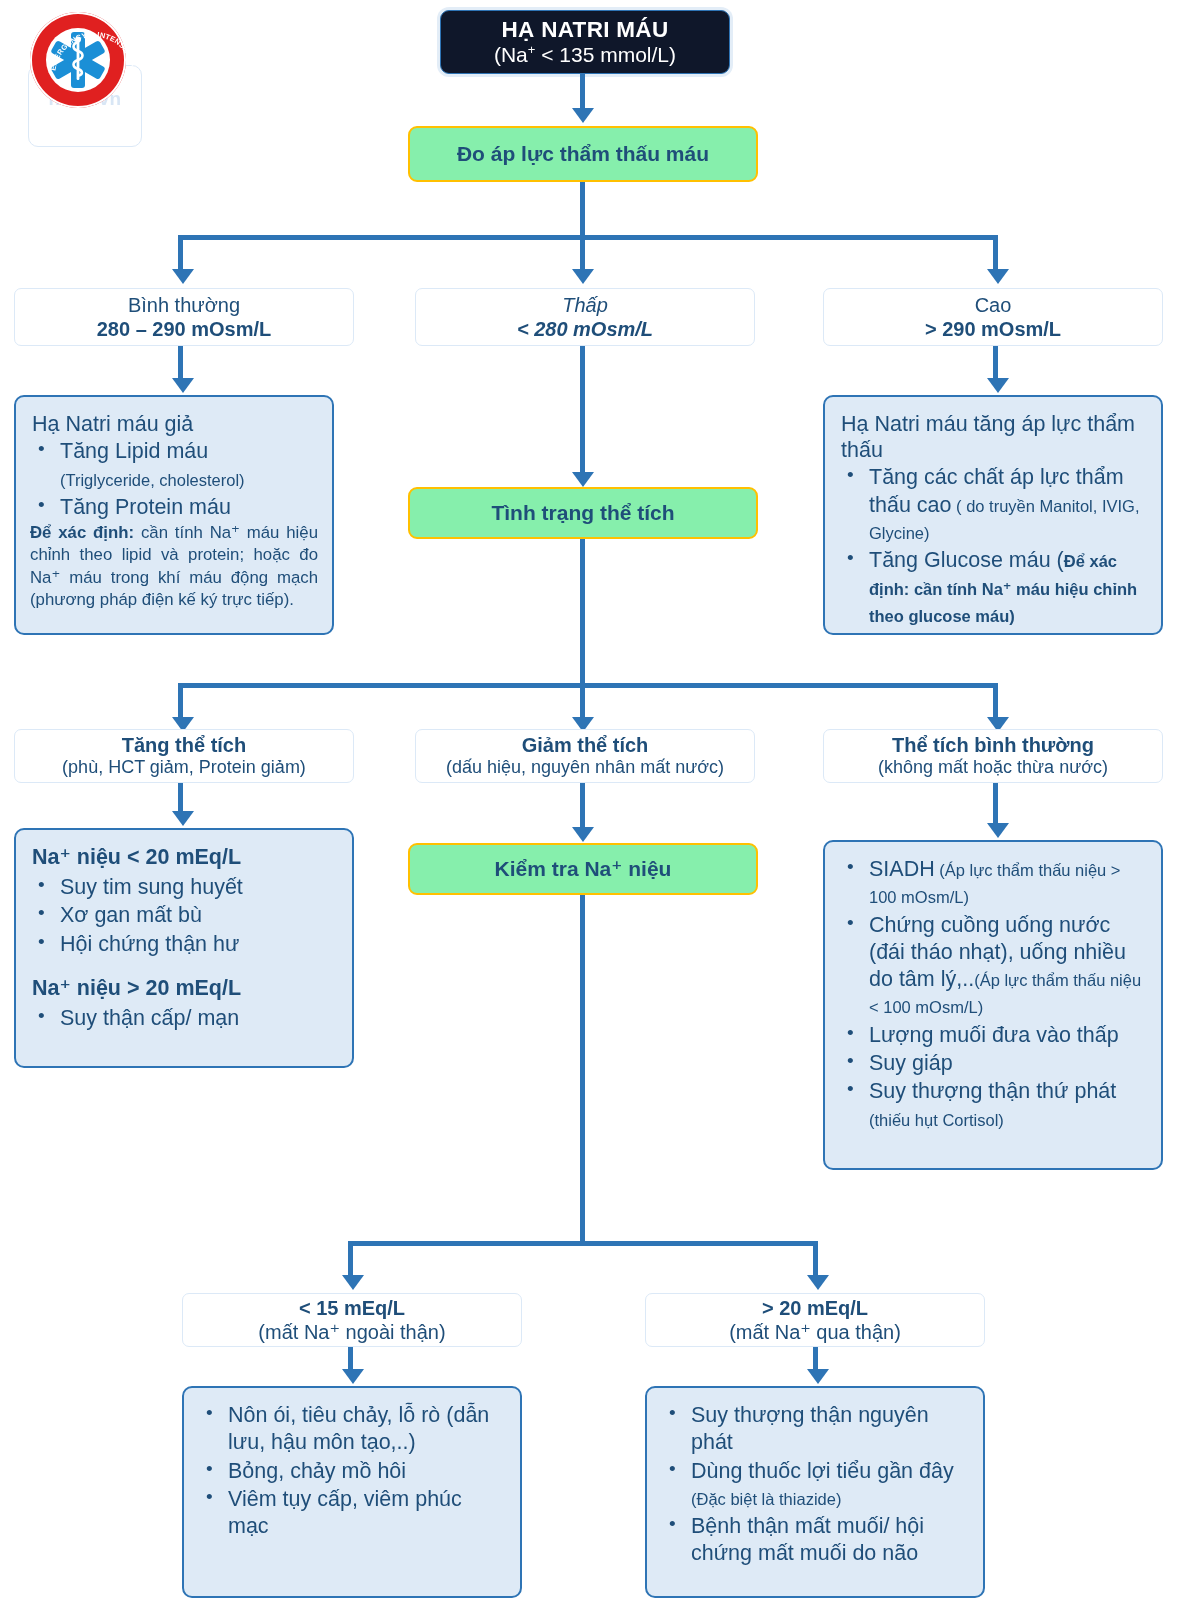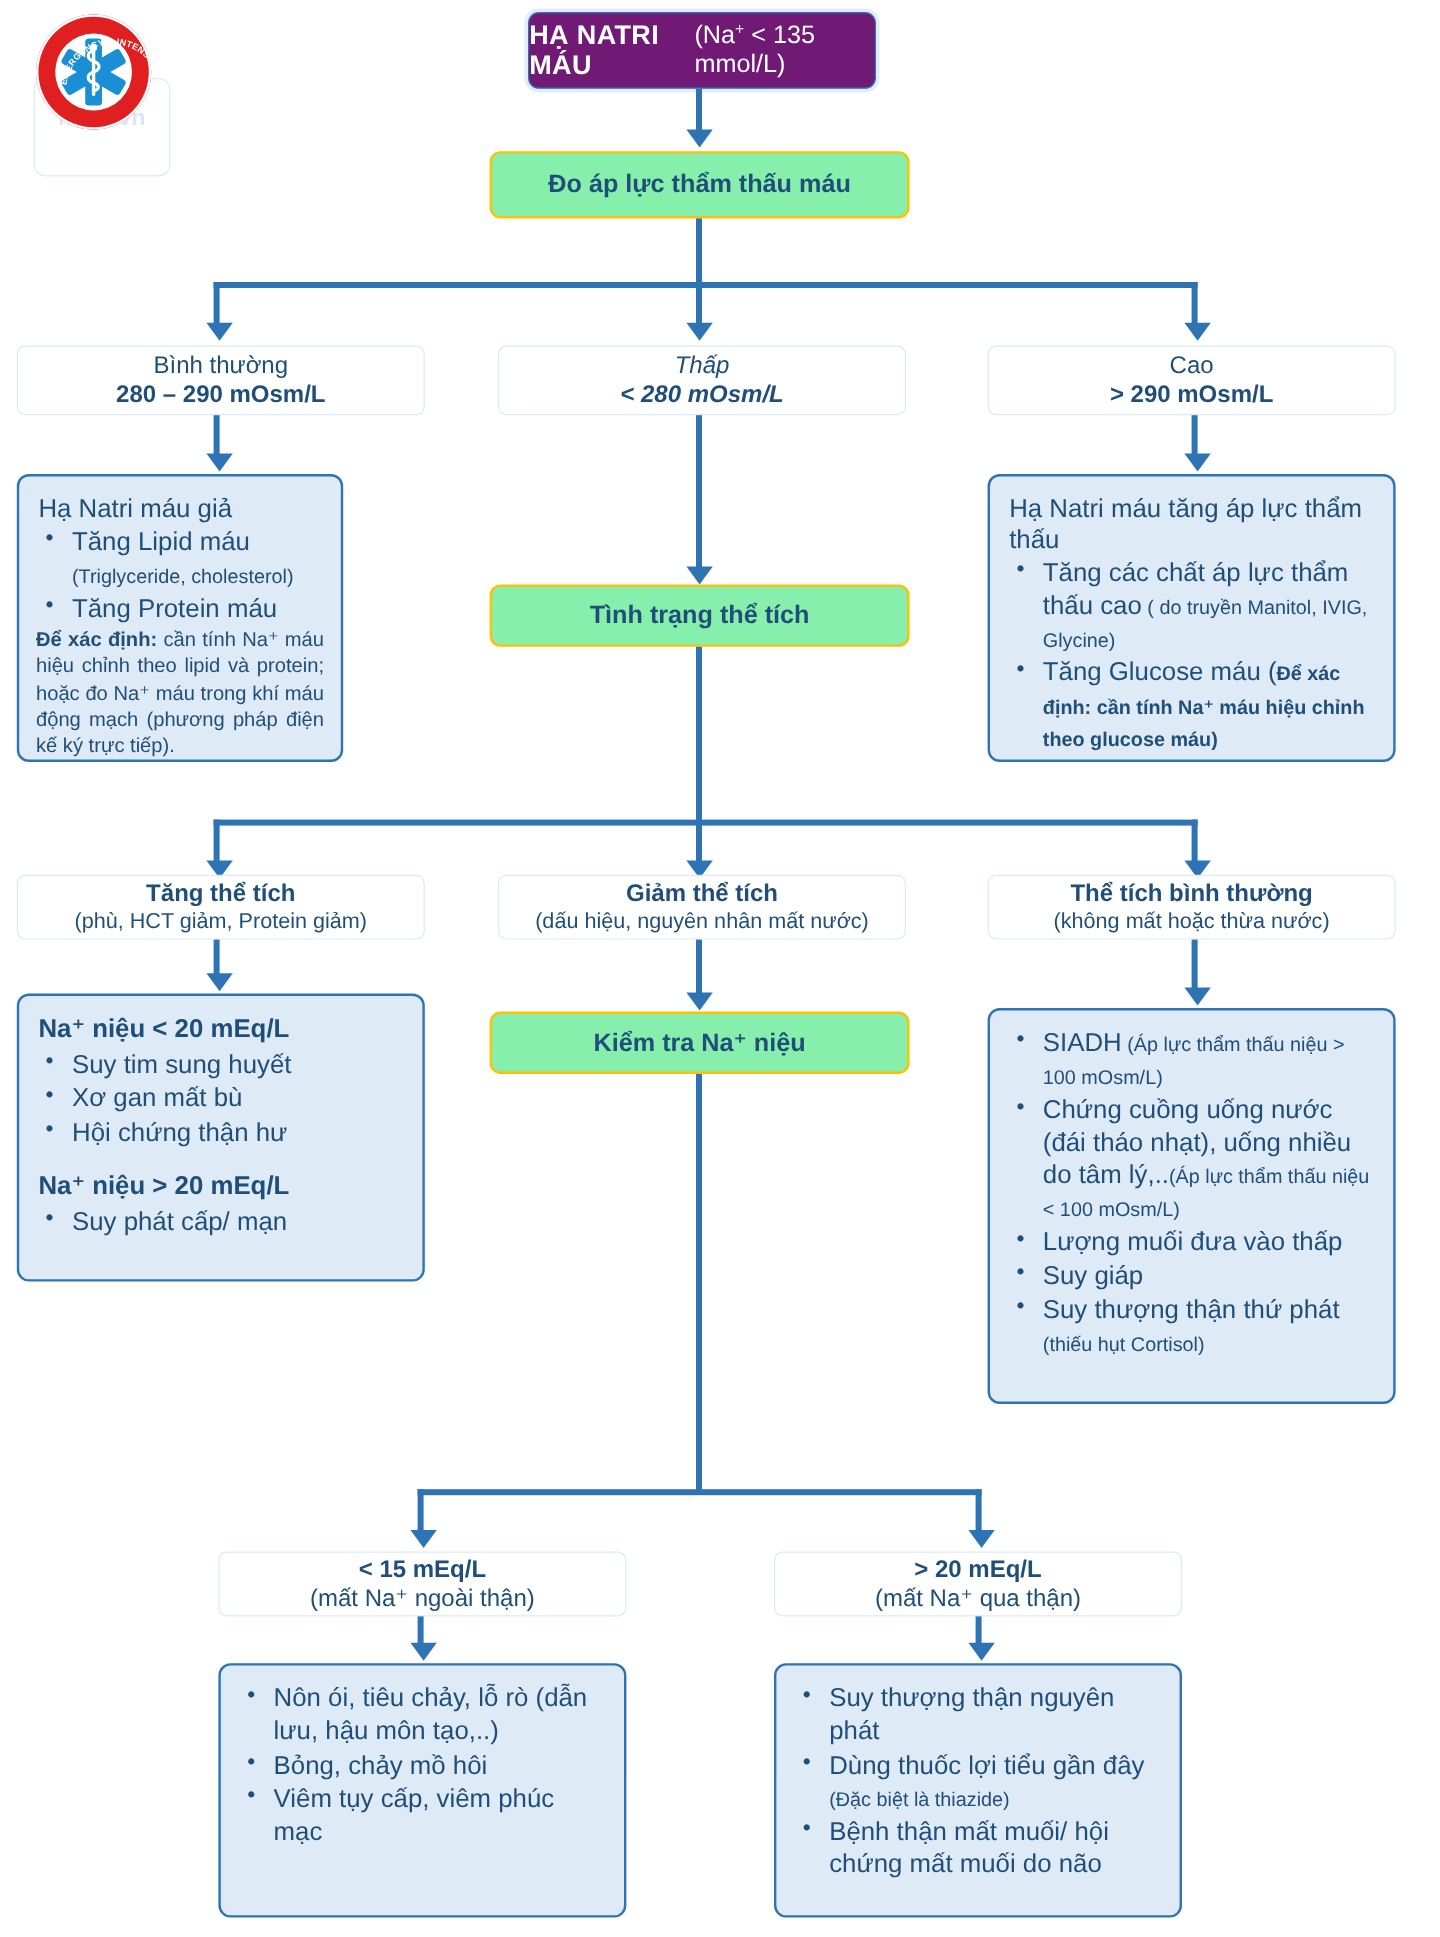--- a/index.html
+++ b/index.html
@@ -21,22 +21,22 @@
     background:#E02020;box-shadow:0 0 0 2px #fff inset;}
   .logo-badge .inner{position:absolute;left:16px;top:16px;width:64px;height:64px;border-radius:50%;background:#fff;}
   .logo-badge svg{position:absolute;left:16px;top:16px;}
   .logo-ring-text{position:absolute;left:0;top:0;width:96px;height:96px;}
   .logo-ring-text text{font-size:7.4px;font-weight:bold;fill:#ffffff;
     font-family:"Liberation Sans",sans-serif;letter-spacing:.2px;}
 
   
   .box{position:absolute;box-sizing:border-box;}
   .box-head{
-    background:#701a75;border:1px solid #2E74B5;border-radius:9px;color:#ffffff;
-    display:flex;flex-direction:row;align-items:center;justify-content:space-between;
+    background:#0f172a;border:1px solid #2E74B5;border-radius:9px;color:#ffffff;
+    display:flex;flex-direction:column;align-items:center;justify-content:center;
     box-shadow:0 0 0 3px rgba(222,234,246,.85);
   }
   .box-head .l1{font-size:22.5px;font-weight:bold;letter-spacing:.3px;line-height:1.12;}
   .box-head .l2{font-size:21px;font-weight:normal;line-height:1.15;}
 
   .box-yellow{
     background:#86efac;border:2.6px solid #FFC000;border-radius:9px;
     display:flex;align-items:center;justify-content:center;
     color:#1F4E79;font-size:21px;font-weight:bold;
   }
@@ -144,21 +144,21 @@
   <div class="box box-plain" style="left:823px;top:288px;width:340px;height:58px;">
     <div class="t1">Cao</div>
     <div class="t2">&gt; 290 mOsm/L</div>
   </div>
 
   <div class="vline" style="left:178px;top:346px;height:34px;"></div>
   <div class="arrow" style="left:172px;top:378px;"></div>
   <div class="vline" style="left:993px;top:346px;height:34px;"></div>
   <div class="arrow" style="left:987px;top:378px;"></div>
 
-  <div class="box box-content" style="left:14px;top:395px;width:272px;height:240px;">
+  <div class="box box-content" style="left:14px;top:395px;width:320px;height:240px;">
     <div class="title">Hạ Natri máu giả</div>
     <ul>
       <li>
         <span>Tăng Lipid máu</span><br>
         <span class="sm">(Triglyceride, cholesterol)</span>
       </li>
       <li>
         <span>Tăng Protein máu</span>
       </li>
     </ul>
@@ -220,21 +220,21 @@
   <div class="box box-content" style="left:14px;top:828px;width:340px;height:240px;">
     <div class="hd">Na⁺ niệu &lt; 20 mEq/L</div>
     <ul>
       <li>Suy tim sung huyết</li>
       <li>Xơ gan mất bù</li>
       <li>Hội chứng thận hư</li>
     </ul>
     <div class="gap"></div>
     <div class="hd">Na⁺ niệu &gt; 20 mEq/L</div>
     <ul>
-      <li>Suy phát cấp/ mạn</li>
+      <li>Suy thận cấp/ mạn</li>
     </ul>
   </div>
 
   <div class="box box-content" style="left:823px;top:840px;width:340px;height:330px;">
     <ul>
       <li>
         <span>SIADH</span><span class="sm"> (Áp lực thẩm thấu niệu &gt; 100 mOsm/L)</span>
       </li>
       <li>
         <span>Chứng cuồng uống nước (đái tháo nhạt), uống nhiều do tâm lý,..</span><span class="sm">(Áp lực thẩm thấu niệu &lt; 100 mOsm/L)</span>

